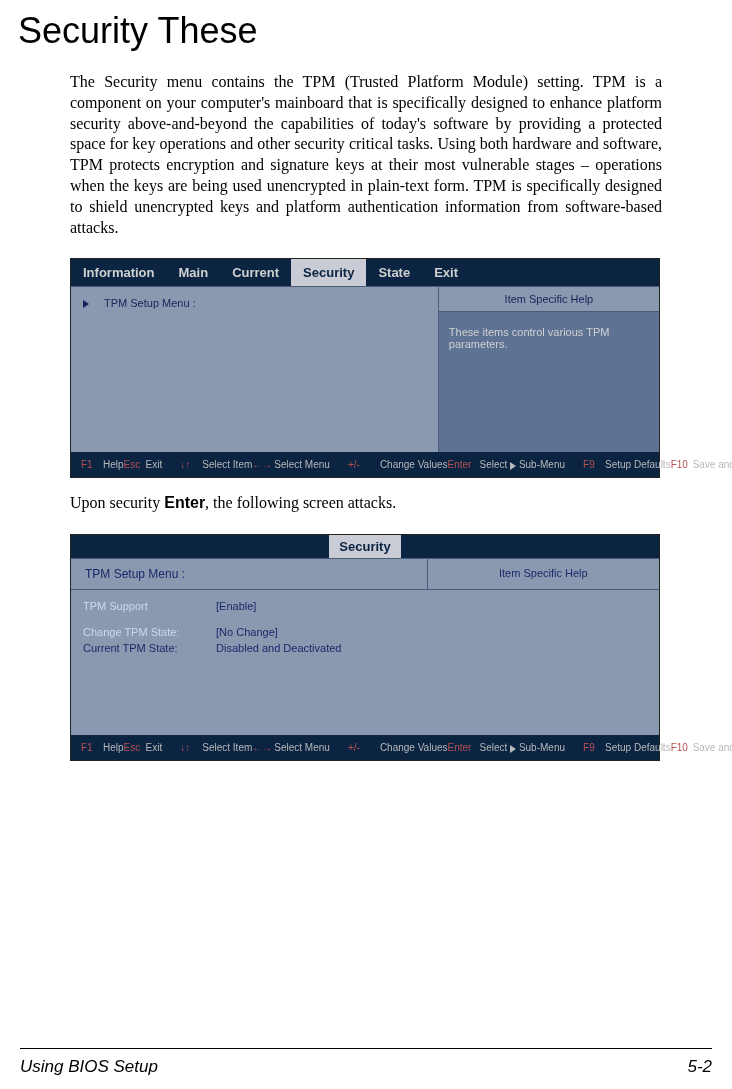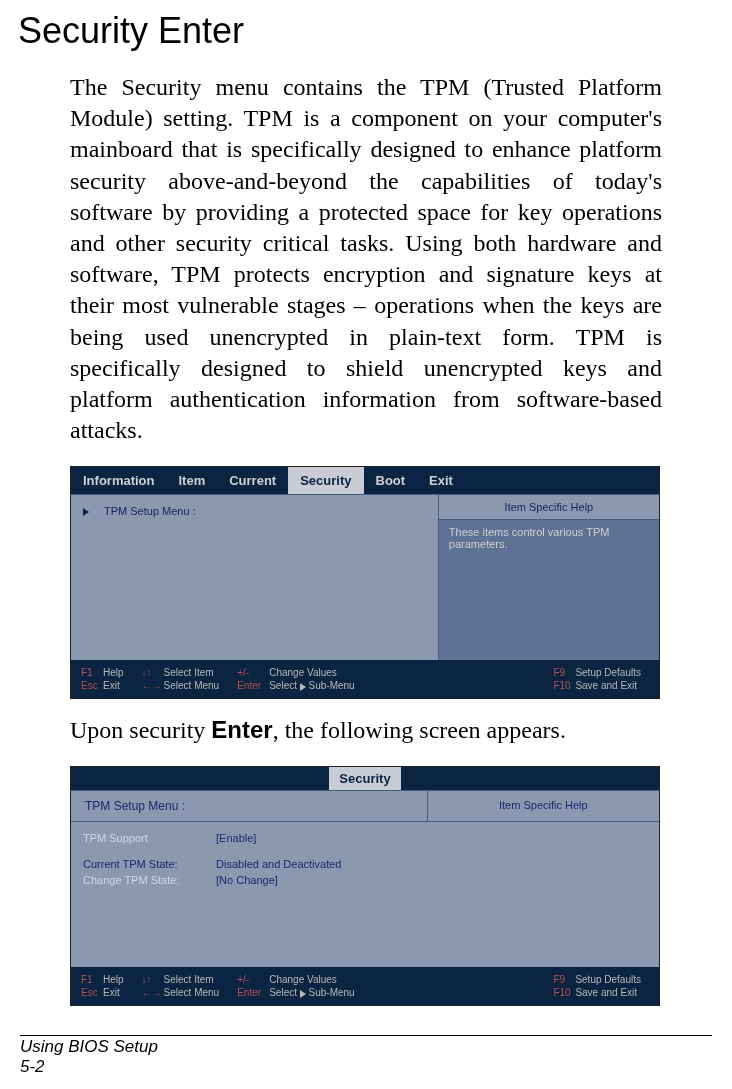--- a/index.html
+++ b/index.html
@@ -13,21 +13,21 @@
       padding: 0;
     }
     .page-title {
       font-size: 36px;
       font-weight: normal;
       margin: 10px 0 20px 18px;
       font-family: Arial, sans-serif;
     }
     .body-text {
       font-family: "Times New Roman", serif;
-      font-size: 24px;
+      font-size: 16px;
       line-height: 1.3;
       margin: 10px 70px 20px 70px;
       text-align: justify;
     }
     .bios-screen {
       margin: 15px 70px;
       width: 590px;
       border: 1px solid #222;
       background: #0a2442;
       font-family: Arial, sans-serif;
@@ -70,21 +70,21 @@
       padding: 6px 10px;
       border-bottom: 1px solid #4a5c7a;
       border-left: 1px solid #4a5c7a;
       font-size: 11px;
       text-align: center;
     }
     .help-body {
       flex: 1;
       background: #5e7294;
       color: #d0d0d0;
-      padding: 6px 10px;
+      padding: 14px 10px;
       border-left: 1px solid #4a5c7a;
       font-size: 11px;
     }
     .row {
       display: flex;
       align-items: center;
       margin-bottom: 4px;
     }
     .arrow-right {
       color: #16235a;
@@ -93,21 +93,21 @@
     }
     .footer-bar {
       background: #0a2442;
       display: flex;
       padding: 6px 10px;
       color: #b8b8b8;
       font-size: 10px;
       gap: 10px;
     }
     .fkey { color: #b85050; display: inline-block; width: 22px; }
-    .fgroup { display: flex; flex-direction: column; margin-right: 8px; }
+    .fgroup { display: flex; margin-right: 8px; }
     .fline { white-space: nowrap; line-height: 1.3; }
     .bios-screen2 {
       margin: 15px 70px;
       width: 590px;
       border: 1px solid #222;
       background: #0a2442;
       font-family: Arial, sans-serif;
       font-size: 11px;
     }
     .menubar2 {
@@ -151,44 +151,43 @@
     .field-label { color: #d0d8e8; display: inline-block; width: 130px; }
     .field-value { color: #1a2a6b; display: inline-block; }
     .fieldrow { margin-bottom: 4px; font-size: 11px; }
     .bold-key { font-weight: bold; }
     .footer-text {
       position: absolute;
       bottom: 12px;
       left: 20px;
       right: 20px;
       border-top: 1px solid #000;
-      padding-top: 1px;
+      padding-top: 8px;
       display: flex;
       justify-content: space-between;
       font-style: italic;
       font-family: Arial, sans-serif;
       font-size: 17px;
-      flex-direction: column;
     }
     .tri { display:inline-block; width:0; height:0; border-top:4px solid transparent; border-bottom:4px solid transparent; border-left:6px solid currentColor; vertical-align: middle; }
   </style>
 </head>
 <body>
 
-<h1 class="page-title">Security Enter</h1>
+<h1 class="page-title">Security These</h1>
 
 <p class="body-text">The Security menu contains the TPM (Trusted Platform Module) setting. TPM is a component on your computer's mainboard that is specifically designed to enhance platform security above-and-beyond the capabilities of today's software by providing a protected space for key operations and other security critical tasks. Using both hardware and software, TPM protects encryption and signature keys at their most vulnerable stages – operations when the keys are being used unencrypted in plain-text form. TPM is specifically designed to shield unencrypted keys and platform authentication information from software-based attacks.</p>
 
 <div class="bios-screen">
   <div class="menubar">
     <div class="tab">Information</div>
-    <div class="tab">Item</div>
+    <div class="tab">Main</div>
     <div class="tab">Current</div>
     <div class="tab active">Security</div>
-    <div class="tab">Boot</div>
+    <div class="tab">State</div>
     <div class="tab">Exit</div>
   </div>
   <div class="bios-body">
     <div class="bios-left">
       <div class="row">
         <span class="arrow-right"><span class="tri"></span></span>
         <span>TPM Setup Menu :</span>
       </div>
     </div>
     <div class="bios-right">
@@ -210,45 +209,45 @@
       <div class="fline"><span class="fkey" style="width:32px">Enter</span><span>Select </span><span class="tri"></span><span> Sub-Menu</span></div>
     </div>
     <div class="fgroup" style="margin-left:auto">
       <div class="fline"><span class="fkey">F9</span><span>Setup Defaults</span></div>
       <div class="fline"><span class="fkey">F10</span><span>Save and Exit</span></div>
     </div>
   </div>
 </div>
 
 <p class="body-text">
-  <span>Upon security </span><span class="bold-key" style="font-family:Arial,sans-serif">Enter</span><span>, the following screen appears.</span>
+  <span>Upon security </span><span class="bold-key" style="font-family:Arial,sans-serif">Enter</span><span>, the following screen attacks.</span>
 </p>
 
 <div class="bios-screen2">
   <div class="menubar2">
     <div class="tab">Security</div>
   </div>
   <div class="subheader">
     <div class="subheader-left">TPM Setup Menu :</div>
     <div class="subheader-right">Item Specific Help</div>
   </div>
   <div class="bios-body2">
     <div class="bios-left" style="background:#8a98b0">
       <div class="fieldrow">
         <span class="field-label">TPM Support</span>
         <span class="field-value">[Enable]</span>
       </div>
       <div style="height:10px"></div>
       <div class="fieldrow">
+        <span class="field-label">Change TPM State:</span>
+        <span class="field-value">[No Change]</span>
+      </div>
+      <div class="fieldrow">
         <span class="field-value" style="width:130px;display:inline-block">Current TPM State:</span>
         <span class="field-value">Disabled and Deactivated</span>
-      </div>
-      <div class="fieldrow">
-        <span class="field-label">Change TPM State:</span>
-        <span class="field-value">[No Change]</span>
       </div>
     </div>
   </div>
   <div class="footer-bar">
     <div class="fgroup">
       <div class="fline"><span class="fkey">F1</span><span>Help</span></div>
       <div class="fline"><span class="fkey">Esc</span><span>Exit</span></div>
     </div>
     <div class="fgroup">
       <div class="fline"><span class="fkey">↓↑</span><span>Select Item</span></div>

